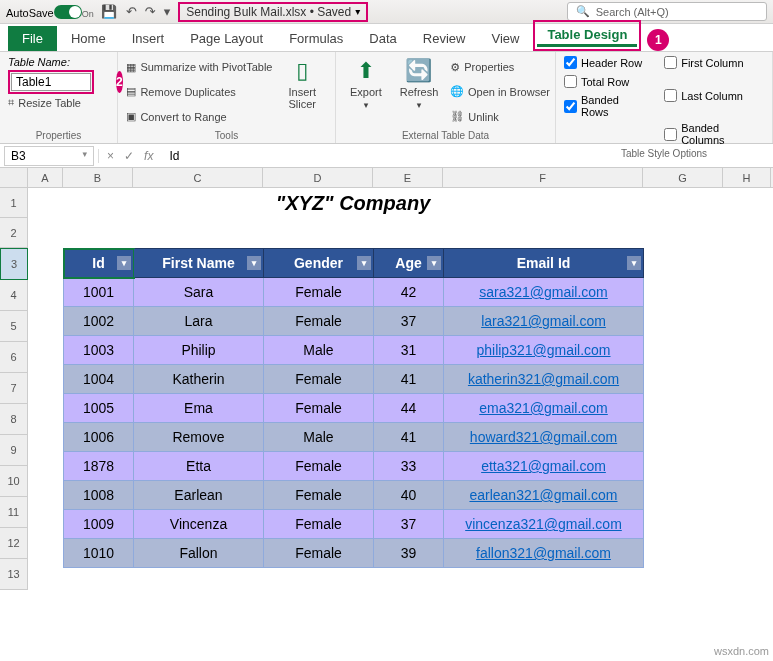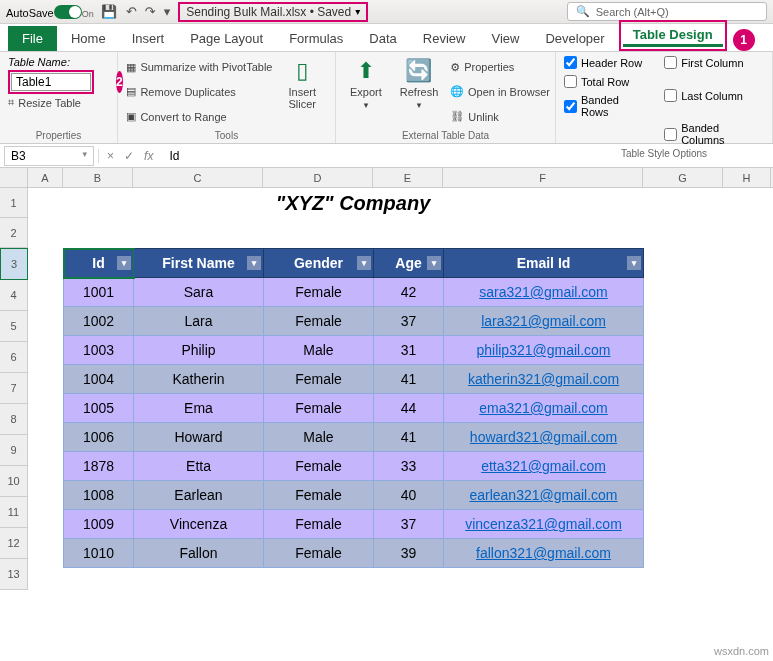--- a/index.html
+++ b/index.html
@@ -96,21 +96,20 @@
 
 <div class="tabs">
   <div class="tab file">File</div>
   <div class="tab">Home</div>
   <div class="tab">Insert</div>
   <div class="tab">Page Layout</div>
   <div class="tab">Formulas</div>
   <div class="tab">Data</div>
   <div class="tab">Review</div>
   <div class="tab">View</div>
-  <div class="tab">Developer</div>
   <div class="tab active-wrap">
     <div class="tab active">Table Design</div>
   </div>
   <span class="circle-badge">1</span>
 </div>
 
 <div class="ribbon">
 
   <div class="group" style="width:118px;">
     <div class="stack">
@@ -303,21 +302,21 @@
             </tr>
             <tr class="odd">
               <td>1005</td>
               <td>Ema</td>
               <td>Female</td>
               <td>44</td>
               <td><a href="#">ema321@gmail.com</a></td>
             </tr>
             <tr class="even">
               <td>1006</td>
-              <td>Howard</td>
+              <td>Remove</td>
               <td>Male</td>
               <td>41</td>
               <td><a href="#">howard321@gmail.com</a></td>
             </tr>
             <tr class="odd">
               <td>1878</td>
               <td>Etta</td>
               <td>Female</td>
               <td>33</td>
               <td><a href="#">etta321@gmail.com</a></td>

